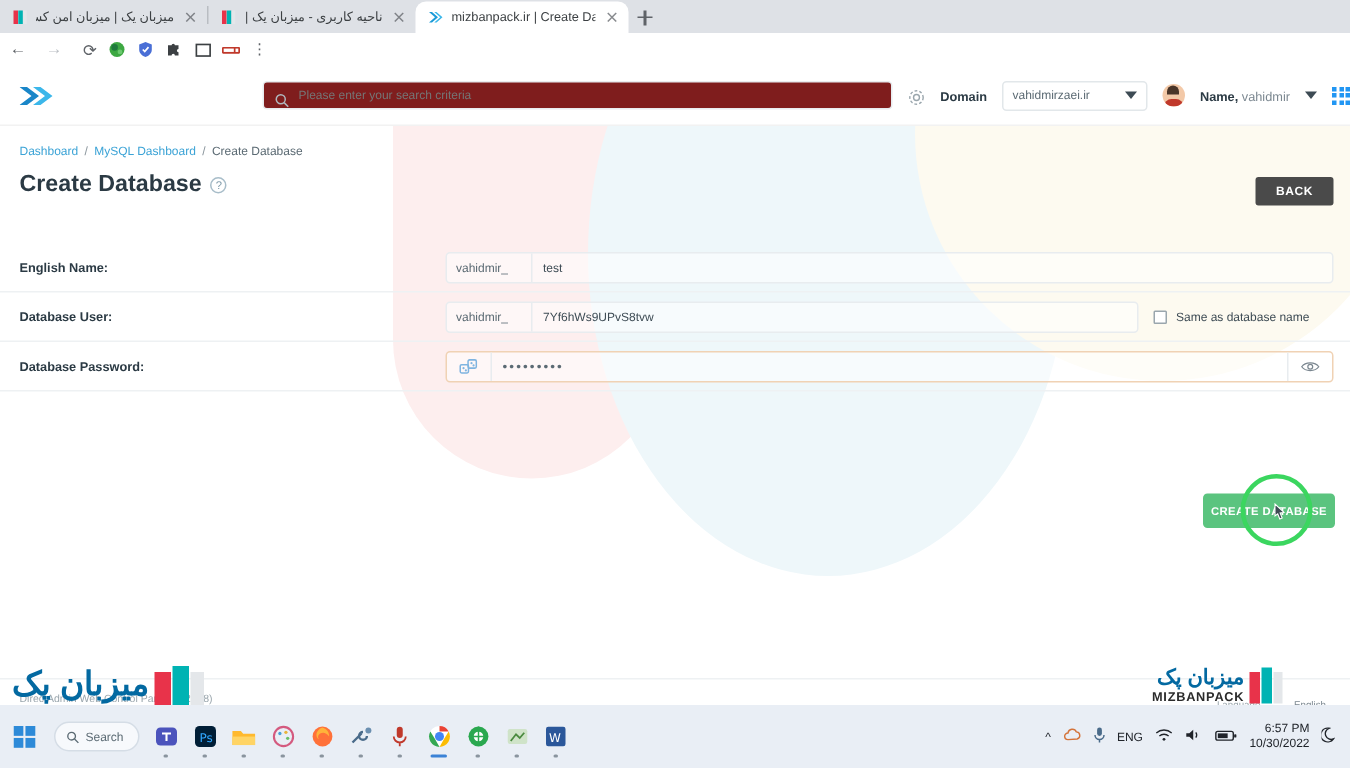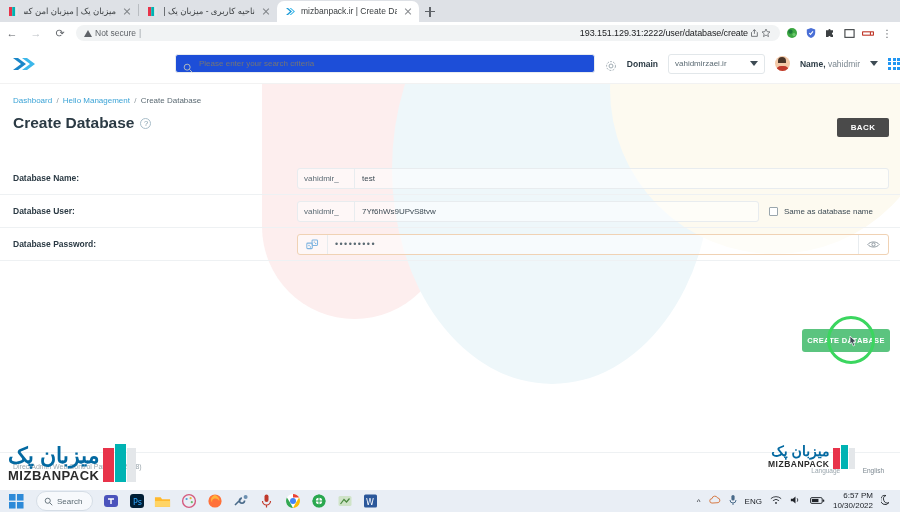--- a/index.html
+++ b/index.html
@@ -57,21 +57,21 @@
   .blob-blue { left:392px; top:-90px; width:320px; height:430px; background:#eef7fa; border-radius:50%; }
   .blob-yellow { left:610px; top:-120px; width:330px; height:330px; background:#fdfaf0; border-radius:50%; }
 
   
   .da-header { position:absolute; left:0; top:0; width:900px; height:40px; background:#ffffff; display:flex; align-items:center; z-index:4; border-bottom:1px solid #f2f2f2;}
   .logo-wrap { display:flex; align-items:center; gap:6px; padding-left:13px; width:175px; }
   .logo-mark { width:26px; height:18px; position:relative; flex:0 0 26px; }
   .logo-text { line-height:1; }
   .logo-name { font-size:14.5px; font-weight:bold; color:#2b3a44; letter-spacing:-.3px; }
   .logo-sub { font-size:5.2px; color:#b7c0c6; letter-spacing:2.1px; margin-top:2px; }
-  .search-box { width:420px; height:19px; border:1px solid #e8ecef; border-radius:3px; display:flex; align-items:center; padding:0 7px; background:#1d4ed8; }
+  .search-box { width:420px; height:19px; border:1px solid #e8ecef; border-radius:3px; display:flex; align-items:center; padding:0 7px; background:#7f1d1d; }
   .search-ico { width:10px; height:10px; margin-right:6px; flex:0 0 10px; }
   .search-inp { border:0; outline:0; flex:1; font-size:8px; color:#aab3ba; font-family:inherit; background:transparent; }
   .hdr-right { margin-left:auto; display:flex; align-items:center; gap:10px; }
   .gear-ico { width:12px;height:12px; }
   .dom-label { font-size:8.5px; font-weight:bold; color:#2b3a44; }
   .dom-select { width:97px; height:20px; border:1px solid #e2e7ea; border-radius:3px; display:flex; align-items:center; padding:0 6px; font-size:8px; color:#5b6a73; background:#fff;}
   .dom-select .caret { margin-left:auto; }
   .caret { width:0;height:0;border-left:4px solid transparent;border-right:4px solid transparent;border-top:5px solid #3d4b54; }
   .avatar { width:15px; height:15px; border-radius:50%; background:#f3c9a8; position:relative; overflow:hidden; flex:0 0 15px; }
   .avatar::before { content:''; position:absolute; left:3.5px; top:1px; width:8px; height:6px; background:#4a3528; border-radius:4px 4px 0 0; }
@@ -124,21 +124,21 @@
   .wm-left { left:8px; top:444px; }
   .wm-right { left:768px; top:444px; }
   .wm-fa { font-size:22px; font-weight:bold; color:#0369a1; direction:rtl; line-height:1; letter-spacing:1px; }
   .wm-fa.sm { font-size:14px; }
   .wm-en { font-size:13px; font-weight:bold; color:#2b2b2b; letter-spacing:.5px; line-height:1; margin-top:2px; }
   .wm-en.sm { font-size:8.5px; }
   .wm-books { display:flex; align-items:flex-end; gap:1px; }
   .wm-books i { display:block; }
 
   
-  .taskbar { position:absolute; left:0; bottom:0; width:900px; height:22px; background:#e9eef5; display:flex; align-items:center; z-index:20; }
+  .taskbar { position:absolute; left:0; bottom:0; width:900px; height:42px; background:#e9eef5; display:flex; align-items:center; z-index:20; }
   .tb-left { display:flex; align-items:center; gap:9px; padding-left:8px; }
   .tb-ico { width:17px; height:17px; position:relative; display:flex; align-items:center; justify-content:center; }
   .tb-ico.active::after { content:''; position:absolute; bottom:-5px; left:3px; width:11px; height:2px; background:#3b82d6; border-radius:1px; }
   .tb-ico.dot::after { content:''; position:absolute; bottom:-5px; left:7px; width:3px; height:2px; background:#8a949e; border-radius:1px; }
   .tb-search { display:flex; align-items:center; gap:4px; height:20px; background:#f7f9fc; border:1px solid #d5dde6; border-radius:10px; padding:0 10px 0 7px; margin-left:2px; }
   .tb-search span { font-size:8px; color:#5b6a73; }
   .tb-right { margin-left:auto; display:flex; align-items:center; gap:8px; padding-right:8px; }
   .tb-sys { font-size:8px; color:#20242a; }
   .tb-clock { text-align:right; line-height:1.25; }
   .tb-clock div { font-size:8px; color:#20242a; }
@@ -184,40 +184,20 @@
         <span class="tab-title">mizbanpack.ir | Create Database</span>
         <span class="tab-close"></span>
       </div>
       <div class="newtab"></div>
     </div>
 
     <div class="omnibar">
       <div class="nav-btn">←</div>
       <div class="nav-btn dim">→</div>
       <div class="nav-btn">⟳</div>
-      <div class="urlfield">
-        <span class="notsecure">
-          <span class="warn-tri"></span>
-          <span>Not secure</span>
-          <span style="color:#9aa0a6">|</span>
-        </span>
-        <span class="url-spacer"></span>
-        <span class="urltext">193.151.129.31:2222/user/database/create</span>
-        <span class="oi">
-          <svg width="10" height="10" viewBox="0 0 12 12">
-              <path d="M3 5 L3 10 L10 10 L10 5" fill="none" stroke="#5f6368" stroke-width="1"></path>
-              <path d="M6.5 7 L6.5 2 M4.5 4 L6.5 2 L8.5 4" fill="none" stroke="#5f6368" stroke-width="1"></path>
-            </svg>
-        </span>
-        <span class="oi">
-          <svg width="10" height="10" viewBox="0 0 12 12">
-              <path d="M6 1.2 L7.4 4.4 L10.8 4.7 L8.2 7 L9 10.3 L6 8.5 L3 10.3 L3.8 7 L1.2 4.7 L4.6 4.4 Z" fill="none" stroke="#5f6368" stroke-width=".9"></path>
-            </svg>
-        </span>
-      </div>
       <div class="omni-icons">
         <span class="oi">
           <svg width="12" height="12" viewBox="0 0 12 12">
               <circle cx="6" cy="6" r="5" fill="#3da842"></circle>
               <circle cx="4.4" cy="4.6" r="2.2" fill="#1e7a3c"></circle>
               <circle cx="8" cy="7.6" r="1.6" fill="#6cc96f"></circle>
             </svg>
         </span>
         <span class="oi">
           <svg width="12" height="12" viewBox="0 0 12 12">
@@ -301,35 +281,35 @@
             <i></i>
             <i></i>
             <i></i>
         </span>
       </div>
     </div>
 
     <div class="crumbs">
       <a href="#">Dashboard</a>
       <span class="sep">/</span>
-      <a href="#">Hello Management</a>
+      <a href="#">MySQL Dashboard</a>
       <span class="sep">/</span>
       <span>Create Database</span>
     </div>
 
     <div class="page-title-row">
       <span class="page-title">Create Database</span>
       <span class="help-ico">?</span>
     </div>
     <div class="back-btn">BACK</div>
 
     <div class="form-area">
 
       <div class="frow">
-        <div class="flabel">Database Name:</div>
+        <div class="flabel">English Name:</div>
         <div class="fctrl">
           <div class="inputgroup">
             <span class="prefix">vahidmir_</span>
             <input class="finput" value="test" style="">
           </div>
         </div>
       </div>
 
       <div class="frow">
         <div class="flabel">Database User:</div>

